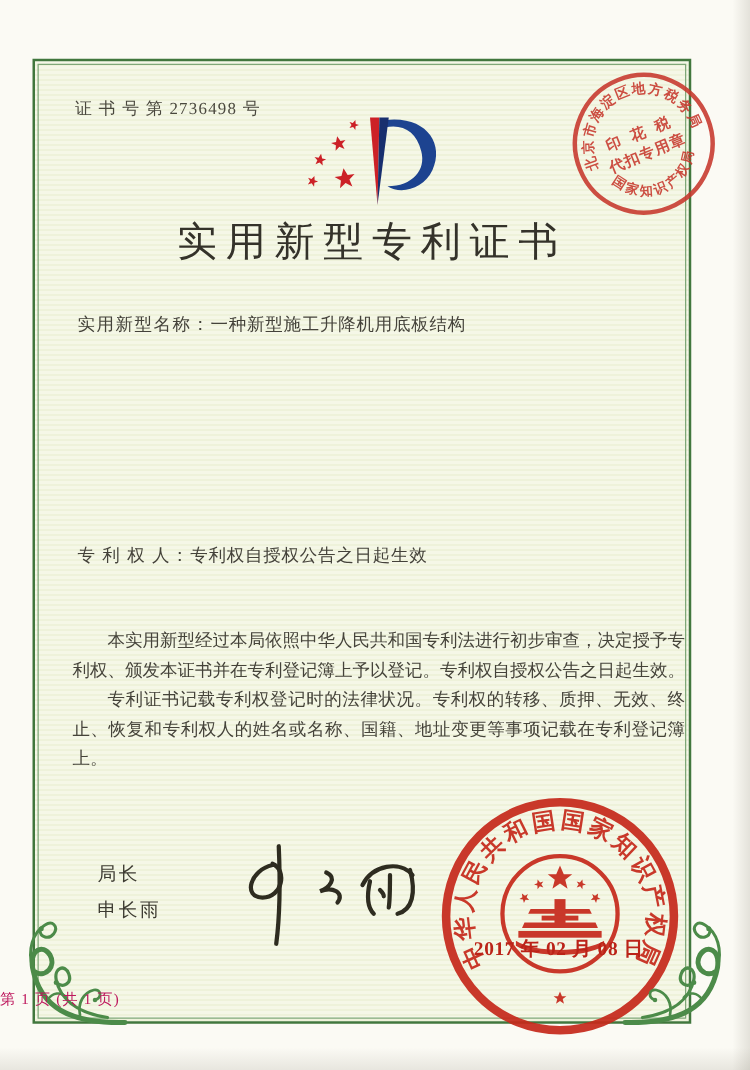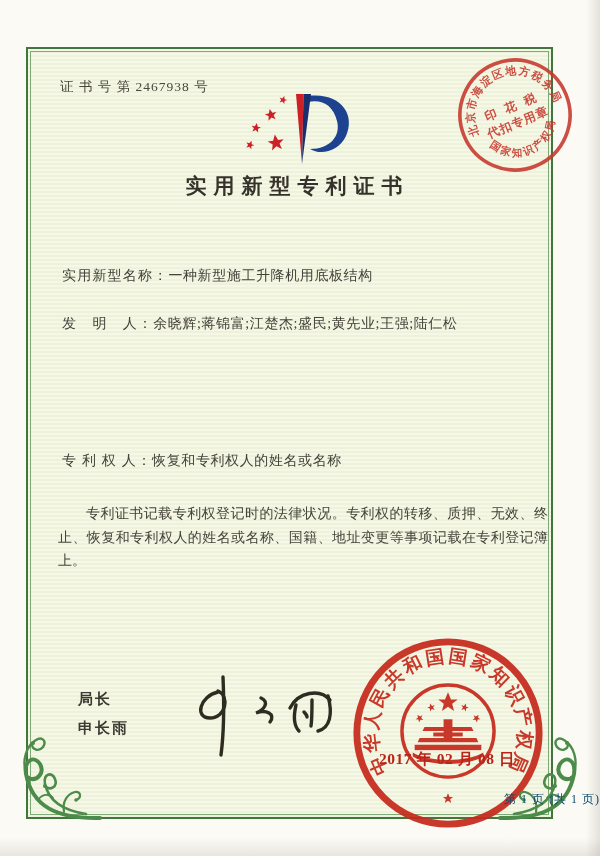--- a/index.html
+++ b/index.html
@@ -26,59 +26,59 @@
     box-sizing:border-box;
   }
   .frame-inner{
     position:absolute;inset:2px;border:1px solid #7fa878;pointer-events:none;
   }
   .content{position:absolute;left:0;top:0;width:600px;height:856px;color:#3d3b32;}
   .cert-no{position:absolute;left:60px;top:78px;font-size:13.5px;letter-spacing:1px;color:#4a483e;}
   .logo{position:absolute;left:238px;top:88px;width:128px;height:82px;}
   .title{
     position:absolute;left:0;top:172px;width:595px;text-align:center;
-    font-size:21px;font-weight:bold;letter-spacing:7px;color:#34322a;
-  }
-  .row{position:absolute;left:62px;font-size:14px;letter-spacing:.6px;color:#44423a;white-space:nowrap;margin-top:16px;}
+    font-size:32px;font-weight:normal;letter-spacing:7px;color:#34322a;
+  }
+  .row{position:absolute;left:62px;font-size:14px;letter-spacing:.6px;color:#44423a;white-space:nowrap;}
   .row .lbl{letter-spacing:1.2px;}
   .r0{top:251px}.r1{top:299px}.r2{top:346px}.r3{top:392px}.r4{top:436px}.r5{top:479px}
   .paras{
     position:absolute;left:58px;top:502px;width:490px;
     font-size:14px;line-height:23.5px;text-align:justify;color:#45433a;
   }
   .paras p{margin:0;text-indent:2em;}
   .director{position:absolute;left:78px;top:690px;font-size:15px;letter-spacing:2px;color:#3c3a31;}
-  .director div{margin-bottom:10px;font-weight:bold;}
+  .director div{margin-bottom:10px;}
   .signature{position:absolute;left:178px;top:660px;width:180px;height:125px;}
   .main-seal{position:absolute;left:350px;top:635px;width:196px;height:196px;opacity:.93;}
   .seal-date{
     position:absolute;left:352px;top:749px;width:190px;text-align:center;
     font-size:15.5px;font-weight:bold;color:#bb2318;letter-spacing:.5px;white-space:nowrap;z-index:5;
   }
   .tax-seal{position:absolute;left:448px;top:48px;width:134px;height:134px;opacity:.88;}
   .footer{
-    position:absolute;left:0;top:791px;width:600px;text-align:right;
-    font-size:12px;color:#0c4a6e;letter-spacing:1px;z-index:4;
+    position:absolute;left:0;top:791px;width:600px;text-align:left;
+    font-size:12px;color:#be185d;letter-spacing:1px;z-index:4;
   }
   .corner{position:absolute;width:92px;height:100px;z-index:3;}
   .corner-bl{left:12px;top:722px;}
   .corner-br{left:496px;top:722px;transform:scaleX(-1);}
 </style>
 </head>
 <body>
 
 <div class="scan">
 
   <div class="frame">
     <div class="frame-inner"></div>
   </div>
 
   <div class="content">
 
-    <div class="cert-no">证 书 号 第 2467938 号</div>
+    <div class="cert-no">证 书 号 第 2736498 号</div>
 
     <svg class="logo" viewBox="0 0 128 82" aria-hidden="true">
       <defs>
         <path id="star" d="M0,-10 L2.94,-3.09 L9.51,-3.09 L4.05,1.18 L5.88,8.09 L0,4 L-5.88,8.09 L-4.05,1.18 L-9.51,-3.09 L-2.94,-3.09 Z"></path>
       </defs>
 
       <path d="M70 8 C 102 4, 118 26, 108 48 C 101 63, 83 68, 72 61 C 92 61, 103 48, 99 33 C 95 17, 84 11, 70 14 Z" fill="#1d4390"></path>
 
       <polygon points="58,6 65.5,6 64,76" fill="#cc2127"></polygon>
       <polygon points="65.5,6 73,6 64,76" fill="#182f6e"></polygon>
@@ -88,24 +88,24 @@
         <use href="#star" transform="translate(33,27) scale(0.62) rotate(-12)"></use>
         <use href="#star" transform="translate(18,40) scale(0.50) rotate(10)"></use>
         <use href="#star" transform="translate(38,55) scale(0.85) rotate(-8)"></use>
         <use href="#star" transform="translate(12,57) scale(0.45) rotate(20)"></use>
       </g>
     </svg>
 
     <div class="title">实用新型专利证书</div>
 
     <div class="row r0"><span class="lbl">实用新型名称：</span><span>一种新型施工升降机用底板结构</span></div>
-    <div class="row r1"><span class="lbl">发　明　人：</span><span>余晓辉;蒋锦富;江楚杰;盛民;黄先业;王强;陆仁松</span></div>
-    <div class="row r4"><span class="lbl">专 利 权 人：</span><span>恢复和专利权人的姓名或名称</span></div>
+    <div class="row r4"><span class="lbl">专 利 权 人：</span><span>专利权自授权公告之日起生效</span></div>
 
     <div class="paras">
+      <p>本实用新型经过本局依照中华人民共和国专利法进行初步审查，决定授予专利权、颁发本证书并在专利登记簿上予以登记。专利权自授权公告之日起生效。</p>
       <p>专利证书记载专利权登记时的法律状况。专利权的转移、质押、无效、终止、恢复和专利权人的姓名或名称、国籍、地址变更等事项记载在专利登记簿上。</p>
     </div>
 
     <div class="director">
       <div>局长</div>
       <div>申长雨</div>
     </div>
 
     <svg class="signature" viewBox="0 0 180 125" aria-hidden="true">
       <g fill="none" stroke="#2e2c20" stroke-width="3.4" stroke-linecap="round">

